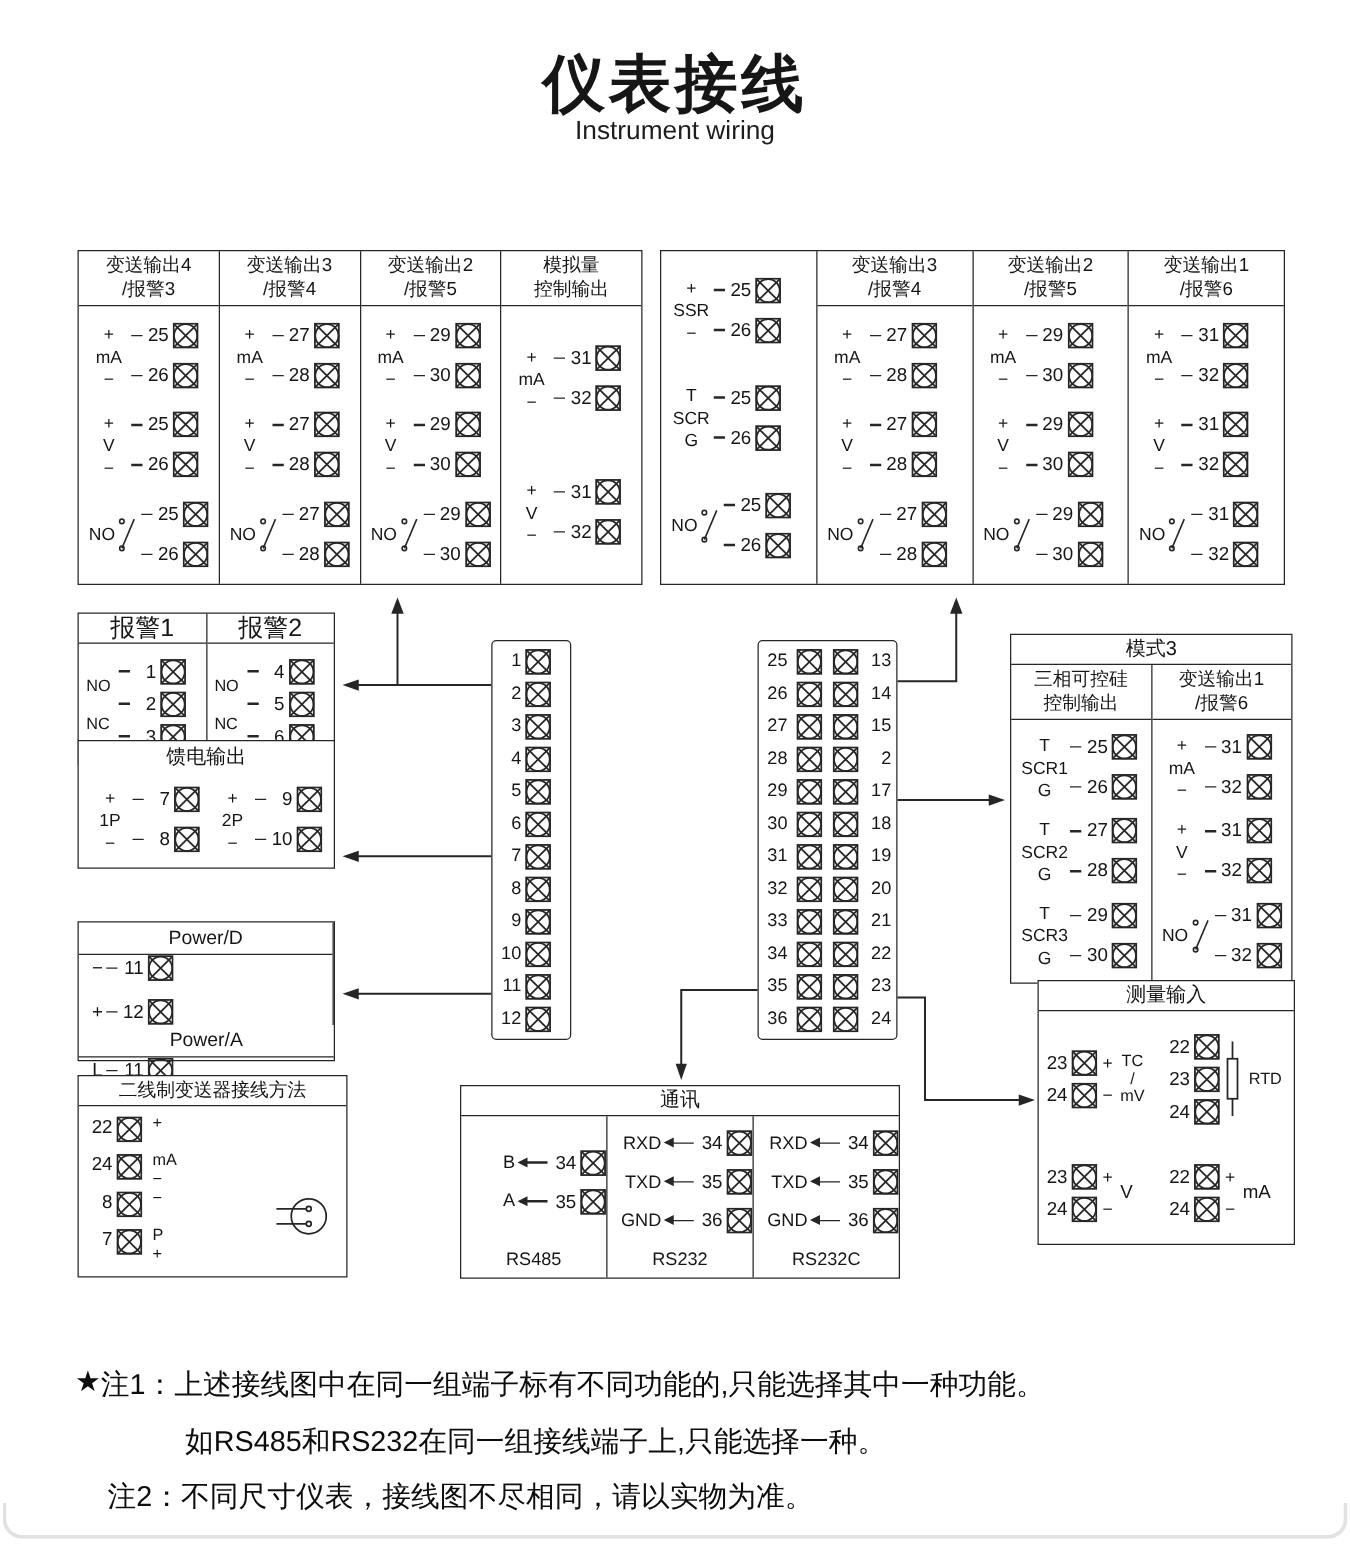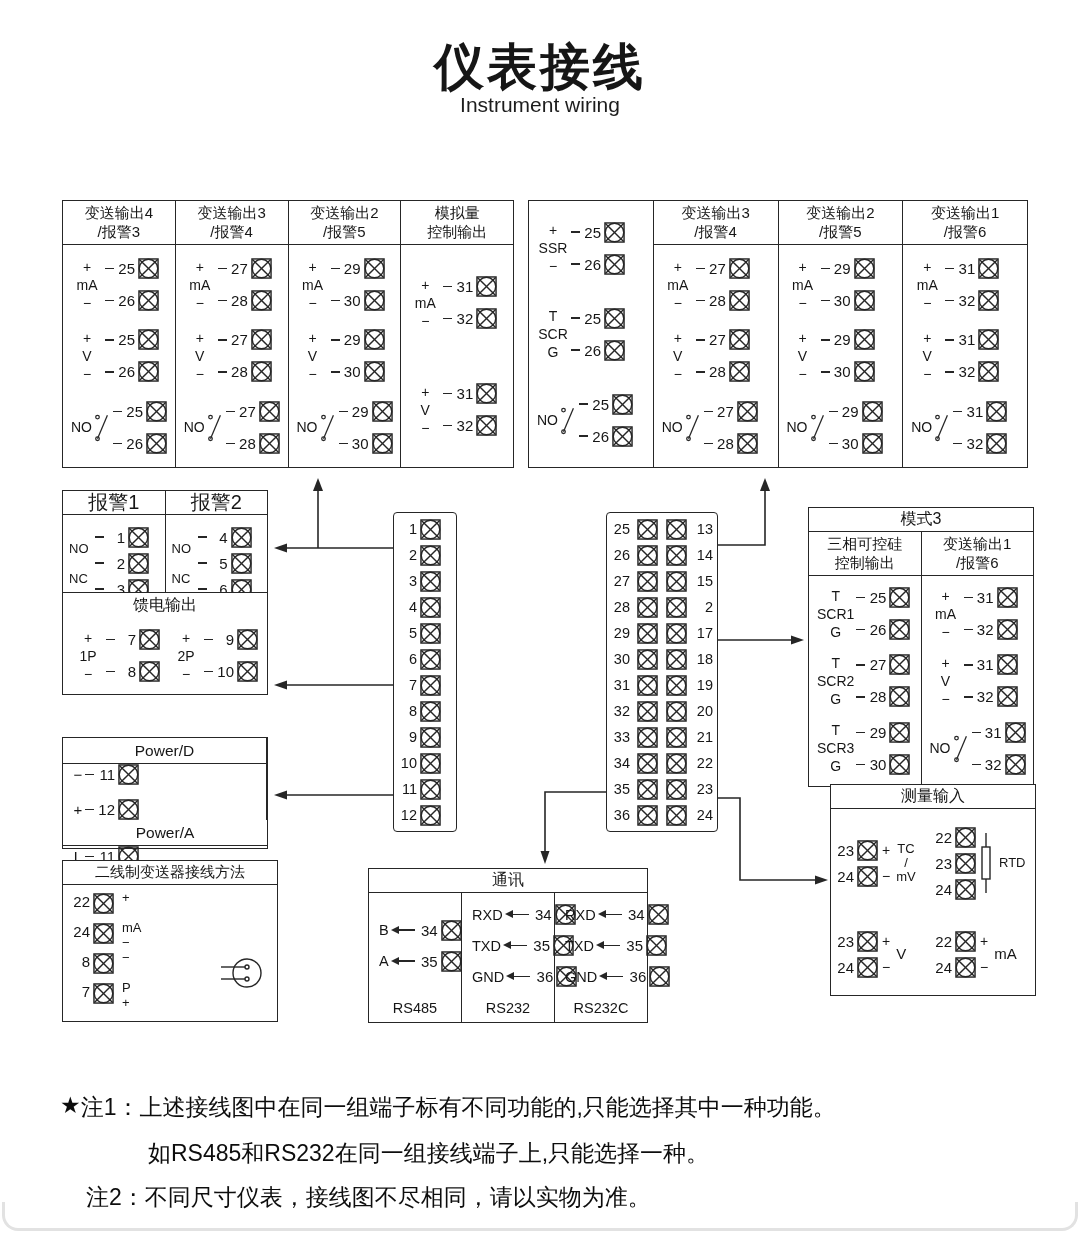--- a/index.html
+++ b/index.html
@@ -84,21 +84,21 @@
   .strip{position:absolute;border:1.6px solid #262626;border-radius:4px;background:#fff;z-index:2;
          display:flex;flex-direction:column;justify-content:space-around;padding:3px 4px}
   #strip-left{left:393px;top:512px;width:64px;height:320px}
   #strip-right{left:606px;top:512px;width:112px;height:320px}
   .srow{display:flex;align-items:center;gap:3px;height:24px}
   .srow.b{justify-content:space-between}
   .snum{width:19px;text-align:right;font-size:14.5px}
   .srow.b .snum:last-child{text-align:right}
 
   
-  #comm{left:368px;top:868px;width:280px;height:155px}
+  #comm{left:368px;top:868px;width:352px;height:155px}
   .comm-cols{display:flex;flex:1;min-height:0}
   .ccol{flex:1;display:flex;flex-direction:column;border-right:1.6px solid #262626;min-width:0}
   .ccol:last-child{border-right:none}
   .crows{flex:1;display:flex;flex-direction:column;justify-content:center;gap:10px;padding-left:10px}
   .crow{display:flex;align-items:center}
   .csig{width:36px;text-align:right;font-size:14.5px}
   .larr{display:inline-block;width:22px;height:1.4px;background:#262626;position:relative;margin:0 4px;flex:none}
   .larr::before{content:"";position:absolute;left:-2px;top:-3.6px;width:0;height:0;
         border-right:8px solid #262626;border-top:4px solid transparent;border-bottom:4px solid transparent}
   .cname{text-align:center;font-size:14.5px;padding:2px 0 6px}

